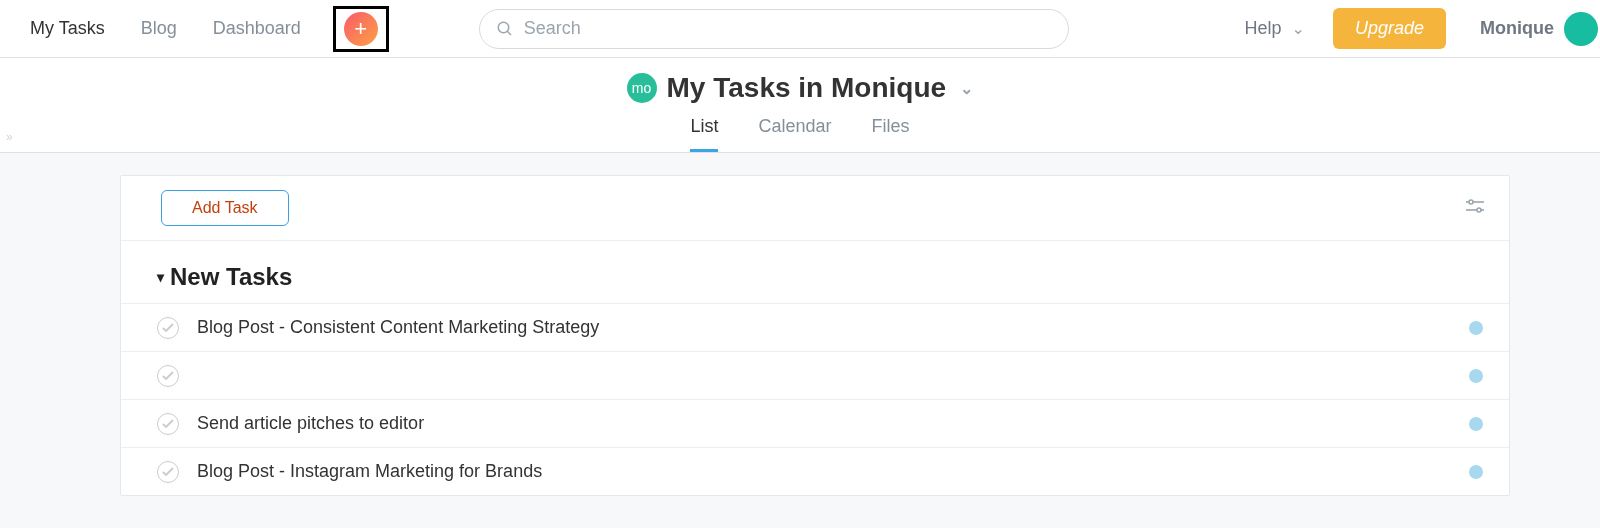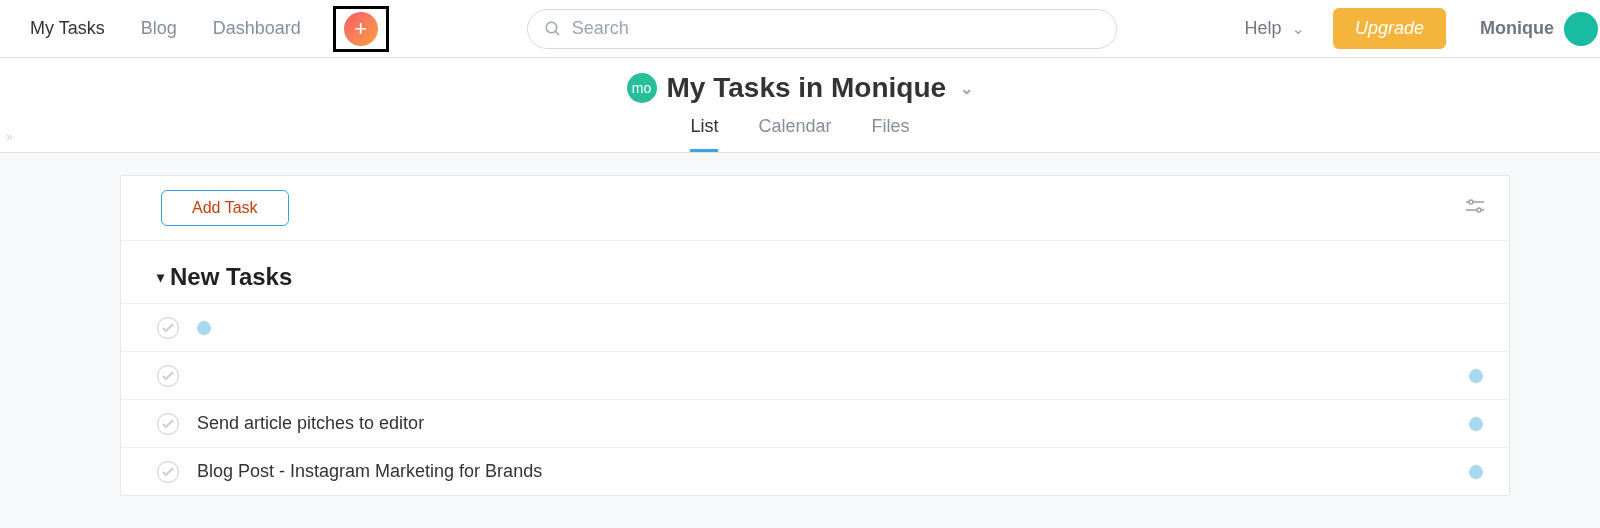--- a/index.html
+++ b/index.html
@@ -12,21 +12,20 @@
     overflow: hidden;
   }
   
   .topbar {
     display: flex;
     align-items: center;
     height: 58px;
     background: #fff;
     border-bottom: 1px solid #e0e0e0;
     padding: 0 20px 0 30px;
-    gap: 48px;
   }
   .nav-left { display: flex; align-items: center; }
   .nav-link {
     font-size: 18px;
     color: #848f99;
     margin-right: 36px;
     cursor: pointer;
   }
   .nav-link.active { color: #333; }
   .add-btn-box {
@@ -274,20 +273,21 @@
       <span class="caret">▾</span>
       <span>New Tasks</span>
     </div>
 
     <div class="task-row">
       <div class="task-check">
         <svg width="12" height="10" viewBox="0 0 12 10" fill="none" stroke="#c7ccd0" stroke-width="1.8">
             <polyline points="1 5 4 8 11 1"></polyline>
           </svg>
       </div>
+      <span class="task-title">Blog Post - Consistent Content Marketing Strategy</span>
       <span class="dot"></span>
     </div>
 
     <div class="task-row">
       <div class="task-check">
         <svg width="12" height="10" viewBox="0 0 12 10" fill="none" stroke="#c7ccd0" stroke-width="1.8">
             <polyline points="1 5 4 8 11 1"></polyline>
           </svg>
       </div>
       <span class="task-title"></span>

